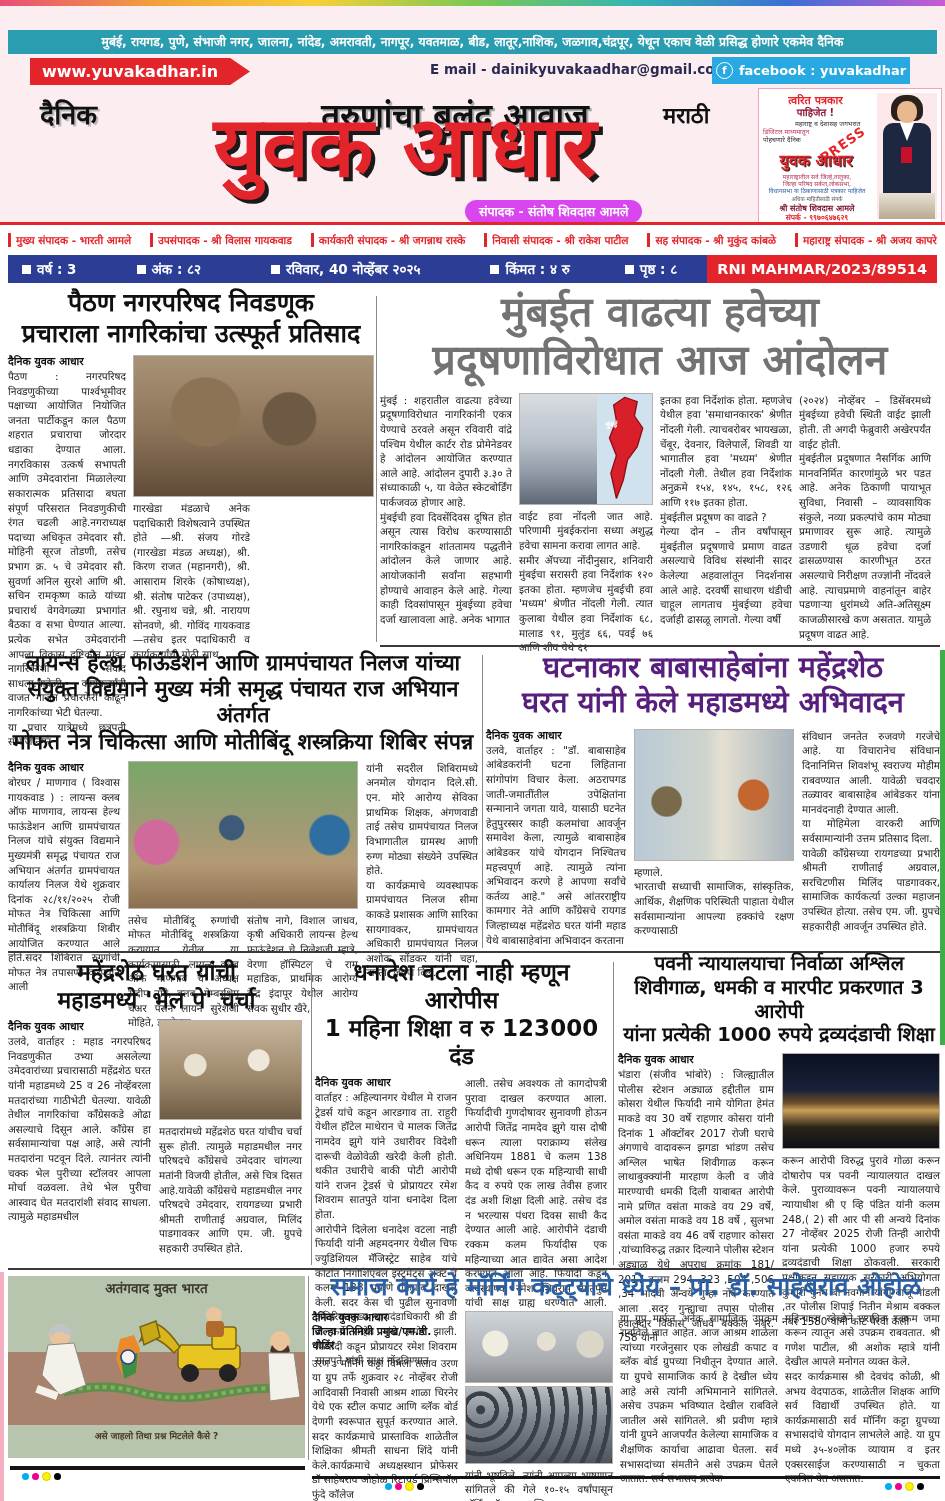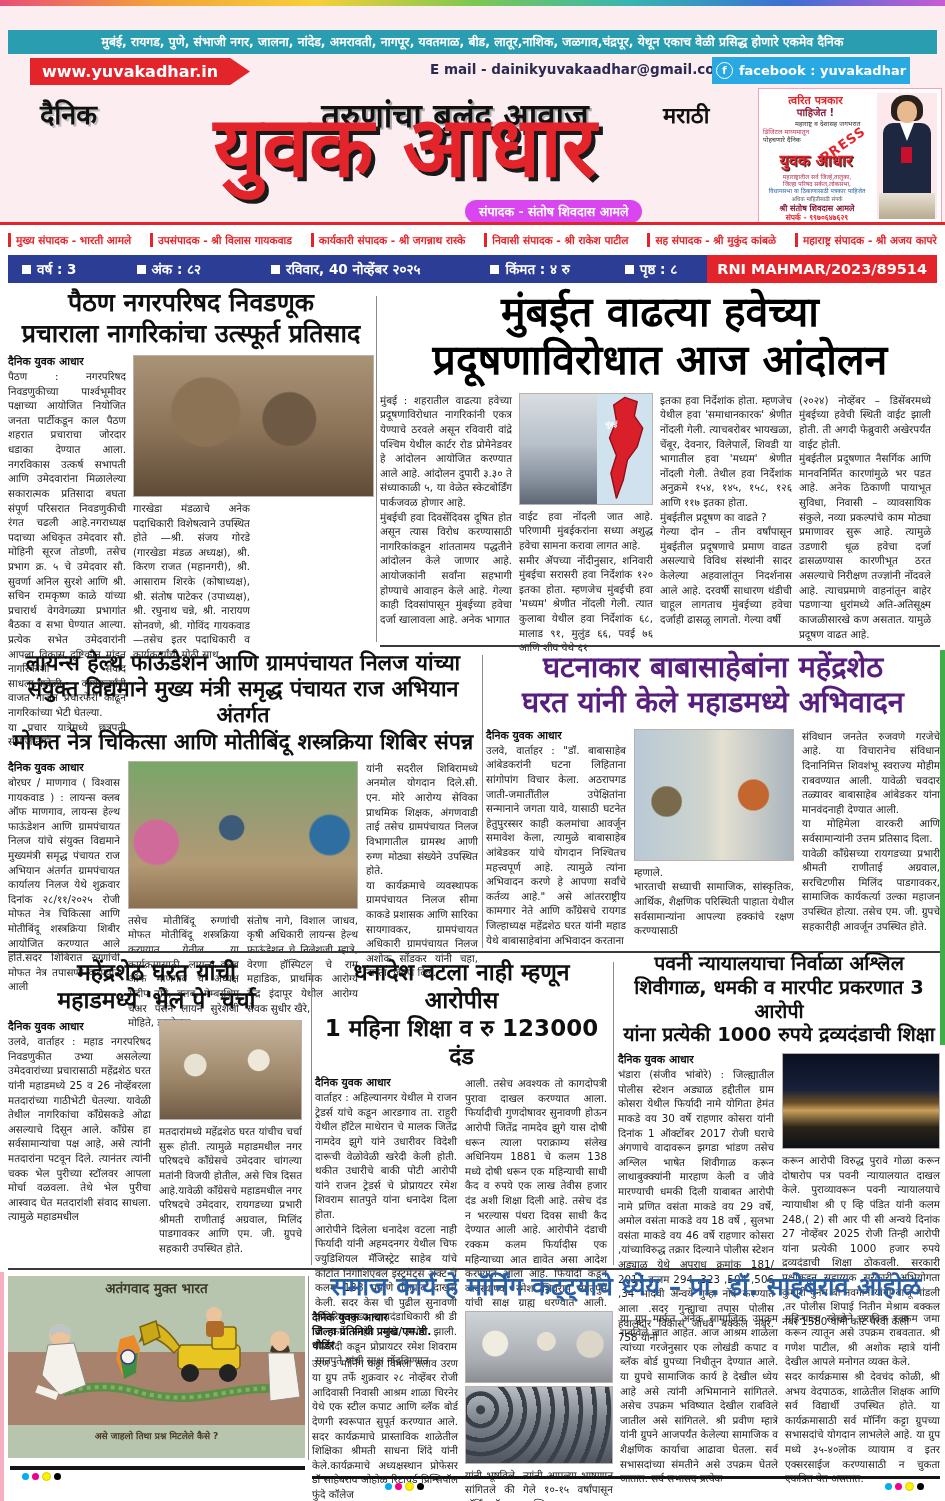--- a/index.html
+++ b/index.html
@@ -129,21 +129,21 @@
                     radial-gradient(circle at 65% 45%, #6e5a44 0 15%, transparent 16%),
                     linear-gradient(180deg,#a99377 0%,#8a7257 55%,#5f4b38 100%);"></div>
         <div style="display:flex;gap:7px;margin-top:4px;">
           <div class="col" style="width:117px;">गारखेडा मंडळाचे अनेक पदाधिकारी विशेषत्वाने उपस्थित होते —श्री. संजय गोरडे (गारखेडा मंडळ अध्यक्ष), श्री. किरण राजत (महानगरी), श्री. आसाराम शिरके (कोषाध्यक्ष), श्री. संतोष पाटेकर (उपाध्यक्ष), श्री. रघुनाथ चन्ने, श्री. नारायण सोनवणे, श्री. गोविंद गायकवाड —तसेच इतर पदाधिकारी व कार्यकर्त्यांची मोठी साथ</div>
         </div>
       </div>
     </div>
   </div>
 
   <div class="abs" style="left:380px;top:288px;width:560px;">
-    <div class="hl" style="font-size:41px;color:#000000;line-height:1.18;">मुंबईत वाढत्या हवेच्या
+    <div class="hl" style="font-size:41px;color:#737373;line-height:1.18;">मुंबईत वाढत्या हवेच्या
 प्रदूषणाविरोधात आज आंदोलन</div>
     <div style="display:flex;gap:7px;margin-top:8px;">
       <div class="col" style="width:132px;">मुंबई : शहरातील वाढत्या हवेच्या प्रदूषणाविरोधात नागरिकांनी एकत्र येण्याचे ठरवले असून रविवारी वांद्रे पश्चिम येथील कार्टर रोड प्रोमेनेडवर हे आंदोलन आयोजित करण्यात आले आहे. आंदोलन दुपारी ३.३० ते संध्याकाळी ५, या वेळेत स्केटबोर्डिंग पार्कजवळ होणार आहे.
 मुंबईची हवा दिवसेंदिवस दूषित होत असून त्यास विरोध करण्यासाठी नागरिकांकडून शांततामय पद्धतीने आंदोलन केले जाणार आहे. आयोजकांनी सर्वांना सहभागी होण्याचे आवाहन केले आहे. गेल्या काही दिवसांपासून मुंबईच्या हवेचा दर्जा खालावला आहे. अनेक भागात</div>
       <div style="width:134px;">
         <div class="photo" style="width:134px;height:112px;display:flex;">
           <div style="width:58%;height:100%;background:linear-gradient(180deg,#d8dde2 0%,#b8c0c9 45%,#8b96a2 75%,#5e6874 100%);"></div>
           <div style="width:42%;height:100%;background:#cfe2ee;position:relative;">
             <svg width="100%" height="100%" viewBox="0 0 40 100" preserveAspectRatio="none">
               <path d="M20,3 L29,7 L27,20 L33,31 L29,48 L22,60 L19,78 L14,95 L10,72 L14,56 L9,40 L14,24 L12,10 Z" fill="#d81f2a" stroke="#8d0f16" stroke-width="1"></path>

